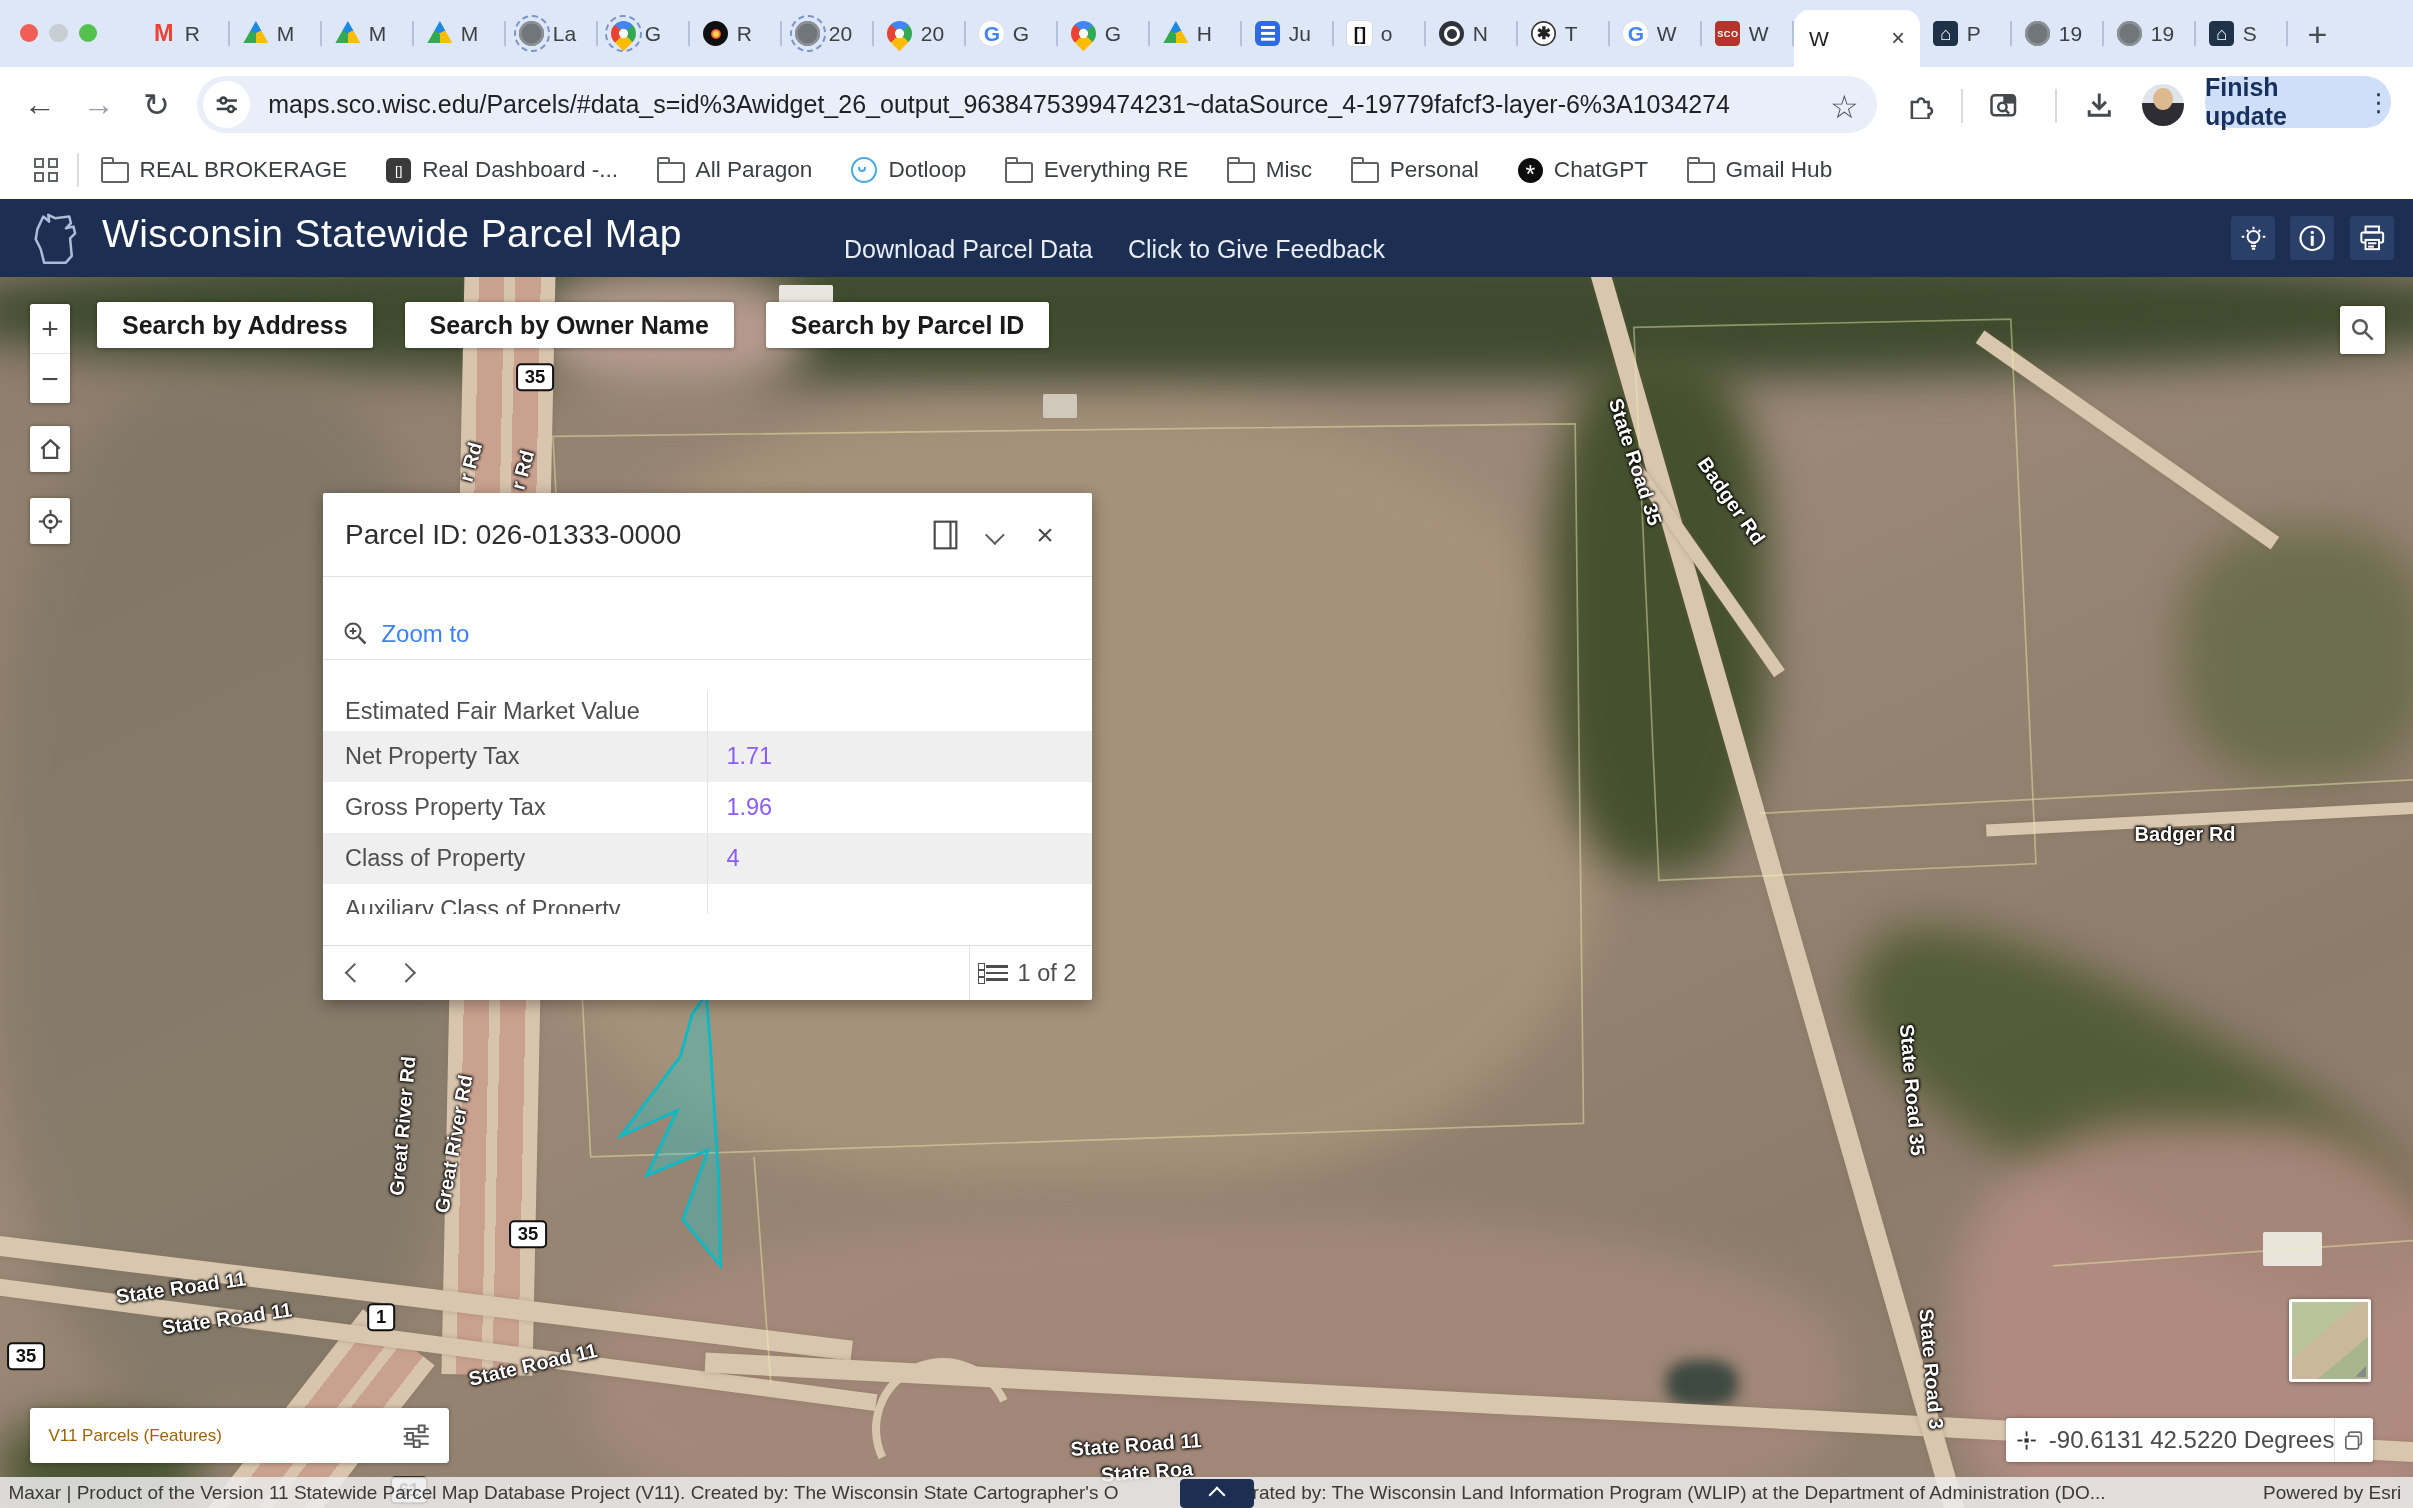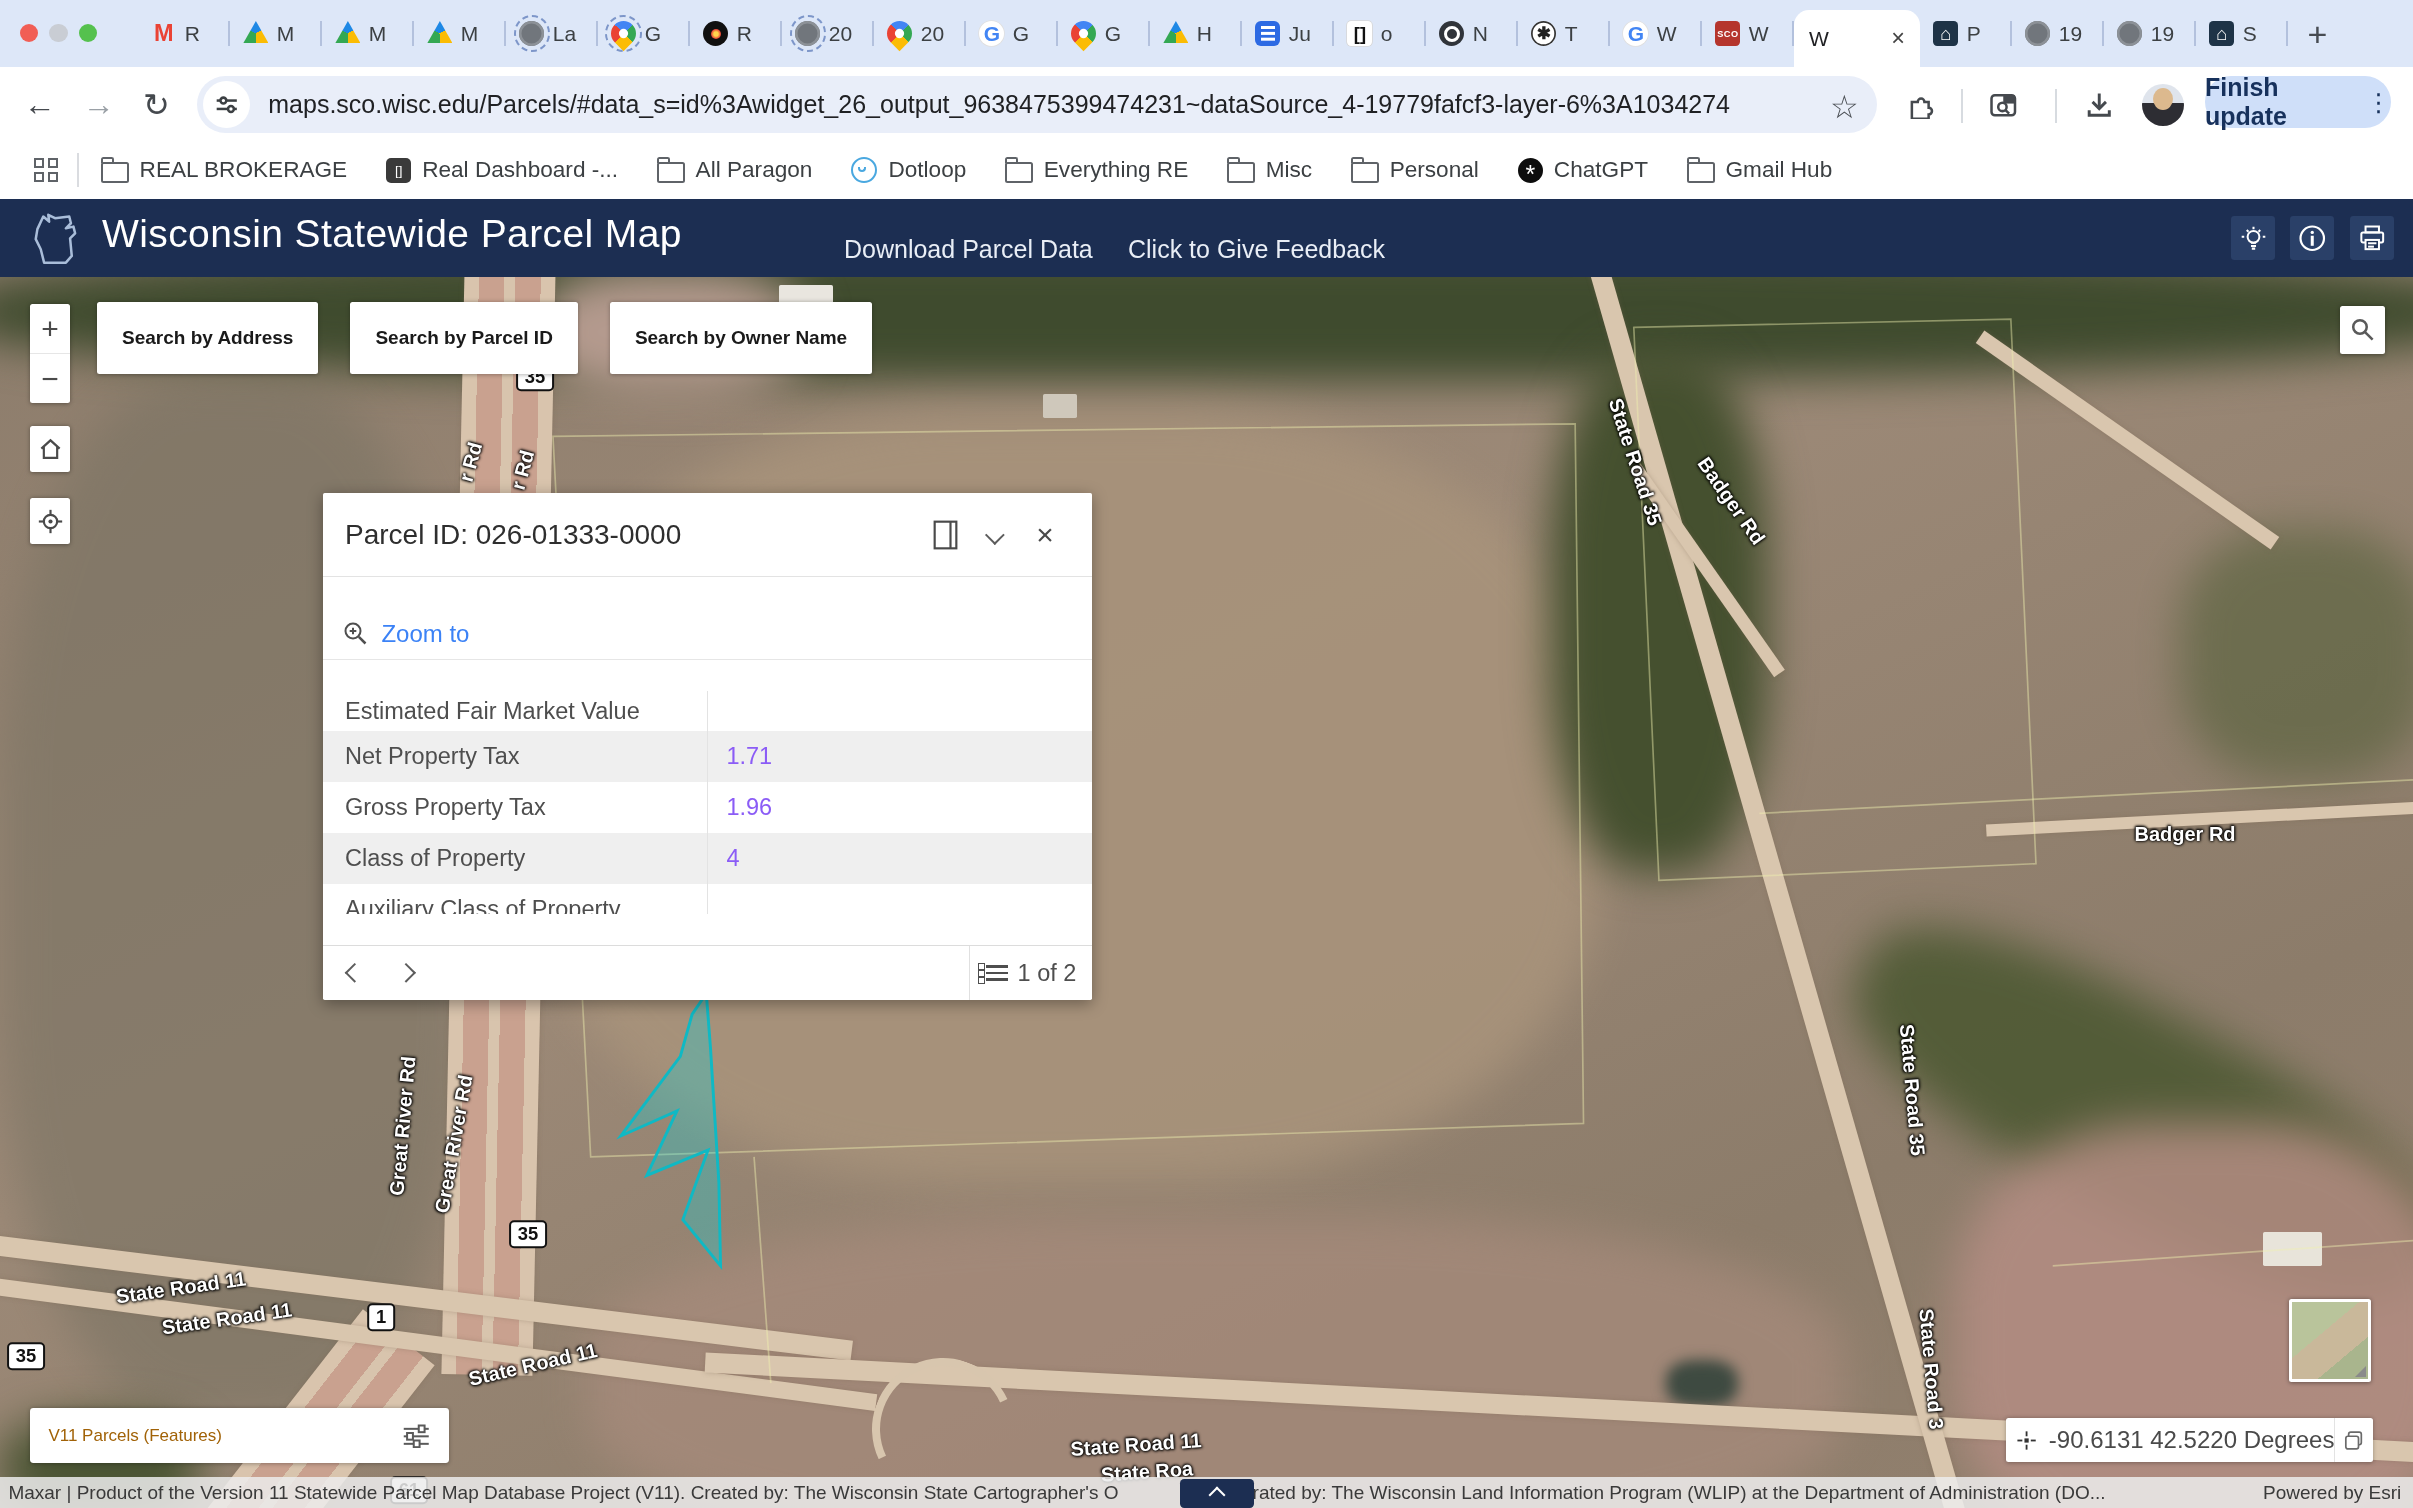--- a/index.html
+++ b/index.html
@@ -111,22 +111,22 @@
   .shield{position:absolute;background:#fff;border:2.5px solid #111;border-radius:5px;color:#111;
        font-size:18.4px;font-weight:700;padding:0.8px 6.7px;transform:translate(-50%,-50%);}
   
   .mctl{position:absolute;background:#fff;box-shadow:0 0.8px 4.2px rgba(0,0,0,.35);border-radius:2.5px;}
   .zoomwidget{left:30px;top:27px;width:40px;}
   .zbtn{width:40px;height:49px;display:flex;align-items:center;justify-content:center;
        font-size:30px;color:#4a4a4a;cursor:pointer;}
   .zbtn+.zbtn{border-top:0.8px solid #e6e6e6;}
   .sqbtn{position:absolute;width:40px;height:46px;display:flex;align-items:center;justify-content:center;cursor:pointer;}
   .searchrow{position:absolute;left:97px;top:25px;display:flex;gap:32px;}
-  .searchbtn{height:72px;background:#fff;box-shadow:0 0.8px 4.2px rgba(0,0,0,.3);border-radius:2.5px;
-       display:flex;align-items:center;padding:0 25px;font-size:19px;font-weight:700;color:#1a1a1a;cursor:pointer;}
+  .searchbtn{height:46px;background:#fff;box-shadow:0 0.8px 4.2px rgba(0,0,0,.3);border-radius:2.5px;
+       display:flex;align-items:center;padding:0 25px;font-size:25px;font-weight:700;color:#1a1a1a;cursor:pointer;}
   .chev{display:inline-block;width:11.7px;height:11.7px;border-right:2.5px solid #5c5c5c;border-bottom:2.5px solid #5c5c5c;}
   .chev.down{transform:rotate(45deg);}
   .chev.left{transform:rotate(135deg);}
   .chev.right{transform:rotate(-45deg);}
   .chev.up{transform:rotate(-135deg);border-color:#fff;}
 
   
   .popup{position:absolute;left:323px;top:216px;width:769px;height:507px;background:#fff;
        box-shadow:0 3.4px 15px rgba(0,0,0,.35);border-radius:1.7px;display:flex;flex-direction:column;gap:31px;}
   .phead{height:84px;display:flex;align-items:center;padding:0 22px;border-bottom:0.8px solid #e3e3e3;box-sizing:border-box;}
@@ -496,22 +496,22 @@
           <g stroke="#4a4a4a" stroke-width="2.6">
             <line x1="15" y1="1" x2="15" y2="6"></line>
             <line x1="15" y1="24" x2="15" y2="29"></line>
             <line x1="1" y1="15" x2="6" y2="15"></line>
             <line x1="24" y1="15" x2="29" y2="15"></line>
           </g>
         </svg>
     </div>
     <div class="searchrow">
       <div class="searchbtn">Search by Address</div>
+      <div class="searchbtn">Search by Owner Name</div>
       <div class="searchbtn">Search by Parcel ID</div>
-      <div class="searchbtn">Search by Owner Name</div>
     </div>
     <div class="mctl sqbtn" style="left:2340px;top:28.5px;width:45px;height:48px;">
       <svg width="27" height="27" viewBox="0 0 32 32">
           <circle cx="13" cy="13" r="8" fill="none" stroke="#5a5a5a" stroke-width="3"></circle>
           <line x1="19" y1="19" x2="28" y2="28" stroke="#5a5a5a" stroke-width="3"></line>
         </svg>
     </div>
 
     <div class="popup">
       <div class="phead">

